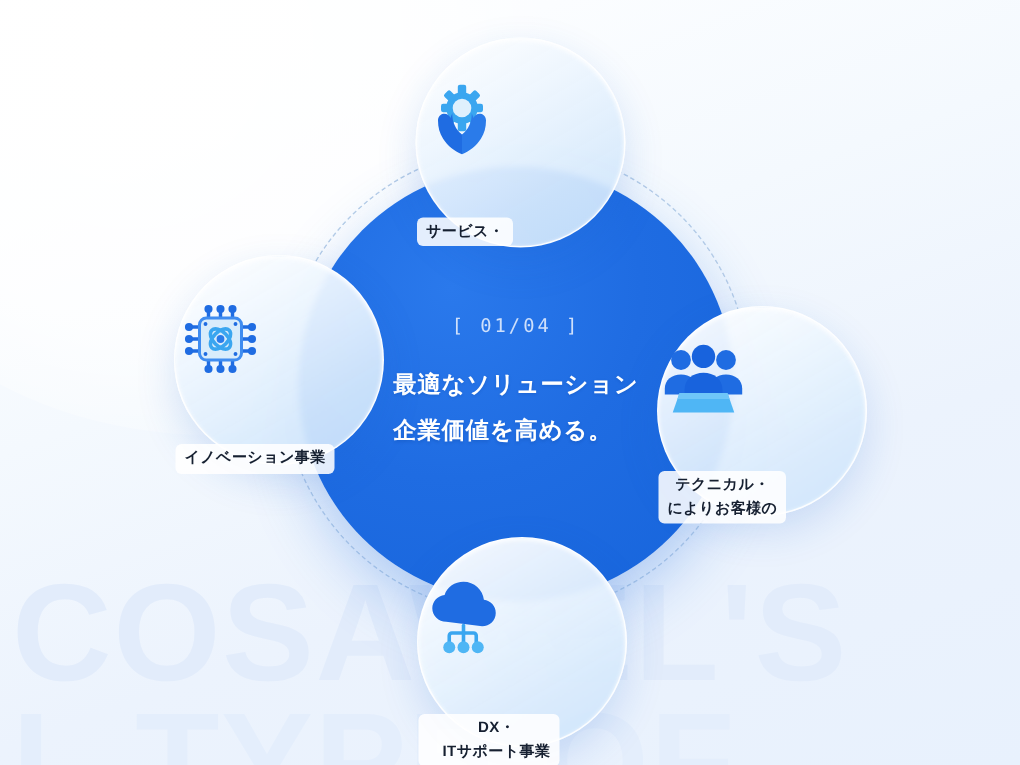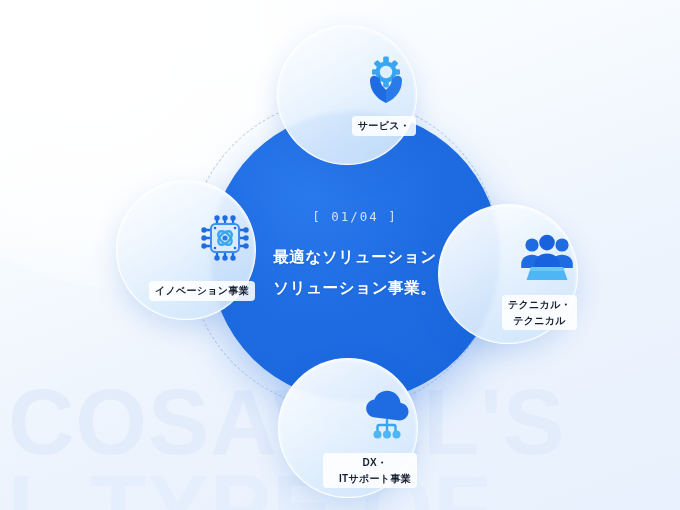--- a/index.html
+++ b/index.html
@@ -69,21 +69,21 @@
     height: 312px;
     border-radius: 50%;
     border: 1px dashed #b9cfe8;
     box-sizing: border-box;
     pointer-events: none;
   }
 
   
   .hub {
     position: absolute;
-    left: 210px;
+    left: 199px;
     top: 111px;
     width: 290px;
     height: 290px;
     border-radius: 50%;
     background: radial-gradient(circle at 35% 28%, #2a79ec 0%, #1f6ce2 45%, #1664db 100%);
     box-shadow: 0 16px 40px rgba(26,105,223,0.30);
     display: flex;
     flex-direction: column;
     align-items: center;
     justify-content: center;
@@ -119,23 +119,24 @@
         rgba(255,255,255,0.96) 0%,
         rgba(236,245,254,0.94) 38%,
         rgba(216,234,252,0.92) 72%,
         rgba(203,227,251,0.92) 100%);
     border: 1px solid rgba(255,255,255,0.9);
     box-shadow:
       0 10px 26px rgba(31,102,205,0.17),
       inset 0 1px 3px rgba(255,255,255,0.95);
     display: flex;
     flex-direction: column;
-    align-items: flex-end;
+    align-items: flex-start;
     justify-content: flex-start;
     backdrop-filter: blur(2px);
+    gap: 29px;
   }
 
   .node .icon-wrap {
     margin-top: 26px;
     width: 60px;
     height: 58px;
     display: flex;
     align-items: center;
     justify-content: center;
   }
@@ -149,21 +150,21 @@
     font-size: 10px;
     font-weight: 700;
     line-height: 1.55;
     color: #162031;
     letter-spacing: 0.3px;
     white-space: nowrap;
   }
   .node .node-label span { display: block; }
 
   #node-service   { left: 277px; top: 25px; }
-  #node-innovation{ left: 116px; top: 180px; }
+  #node-innovation{ left: 116px; top: 170px; }
   #node-technical { left: 438px; top: 204px; }
   #node-dx        { left: 278px; top: 358px; }
 
   
   #node-innovation .icon-wrap { margin-top: 28px; }
   #node-innovation .node-label { margin-top: 14px; }
   #node-dx .node-label { margin-top: 10px; padding-left: 16px; }
   #node-technical .icon-wrap { margin-top: 24px; }
   #node-technical .node-label { margin-top: 8px; }
 </style>
@@ -178,21 +179,21 @@
     <span>COSAWEL'S</span>
     <span class="wm-line2">L  TYPE  OF</span>
   </div>
 
   <div class="orbit"></div>
 
   <div class="hub">
     <div class="hub-index">[ 01/04 ]</div>
     <div class="hub-copy">
       <span>最適なソリューション</span>
-      <span>ソリューション事業。</span>
+      <span>企業価値を高める。</span>
     </div>
   </div>
 
   <div class="node" id="node-service">
     <div class="icon-wrap">
       <svg width="54" height="52" viewBox="0 0 54 52" aria-hidden="true">
         <g>
           <path d="M27 6.5a10.5 10.5 0 1 1 0 21 10.5 10.5 0 0 1 0-21z" fill="#3aa6f0"></path>
           <g fill="#3aa6f0">
             <rect x="24.2" y="1.5" width="5.6" height="7" rx="1.4"></rect>
@@ -267,21 +268,21 @@
         <g fill="#1863dd">
           <circle cx="29" cy="8.6" r="7.8"></circle>
           <path d="M16.4 30.5c0-6.6 5.6-11 12.6-11s12.6 4.4 12.6 11v5.5H16.4z"></path>
         </g>
         <path d="M13 33h32l4.5 13H8.5z" fill="#4fb6f5"></path>
         <path d="M13 33h32l1.4 4H11.6z" fill="#6fc6f8"></path>
       </svg>
     </div>
     <div class="node-label">
       <span>テクニカル・</span>
-      <span>テクニカル</span>
+      <span>によりお客様の</span>
     </div>
   </div>
 
   <div class="node" id="node-dx">
     <div class="icon-wrap">
       <svg width="58" height="52" viewBox="0 0 58 52" aria-hidden="true">
         <path d="M17.5 27.5c-5.2 0-9.3-4-9.3-9 0-4.6 3.6-8.4 8.2-8.9C18.1 4.3 23.2.8 29 .8c7.1 0 12.9 5.3 13.6 12.1 4.5.5 7.9 4.2 7.9 8.7 0 4.9-4 8.9-9.1 8.9z" fill="#1f6ce2" transform="translate(0,2)"></path>
         <g stroke="#3aa6f0" stroke-width="2.4" fill="none" stroke-linecap="round">
           <path d="M29 32v5"></path>
           <path d="M19.5 45v-6.2c0-1 .8-1.8 1.8-1.8h14.4c1 0 1.8.8 1.8 1.8V45"></path>

